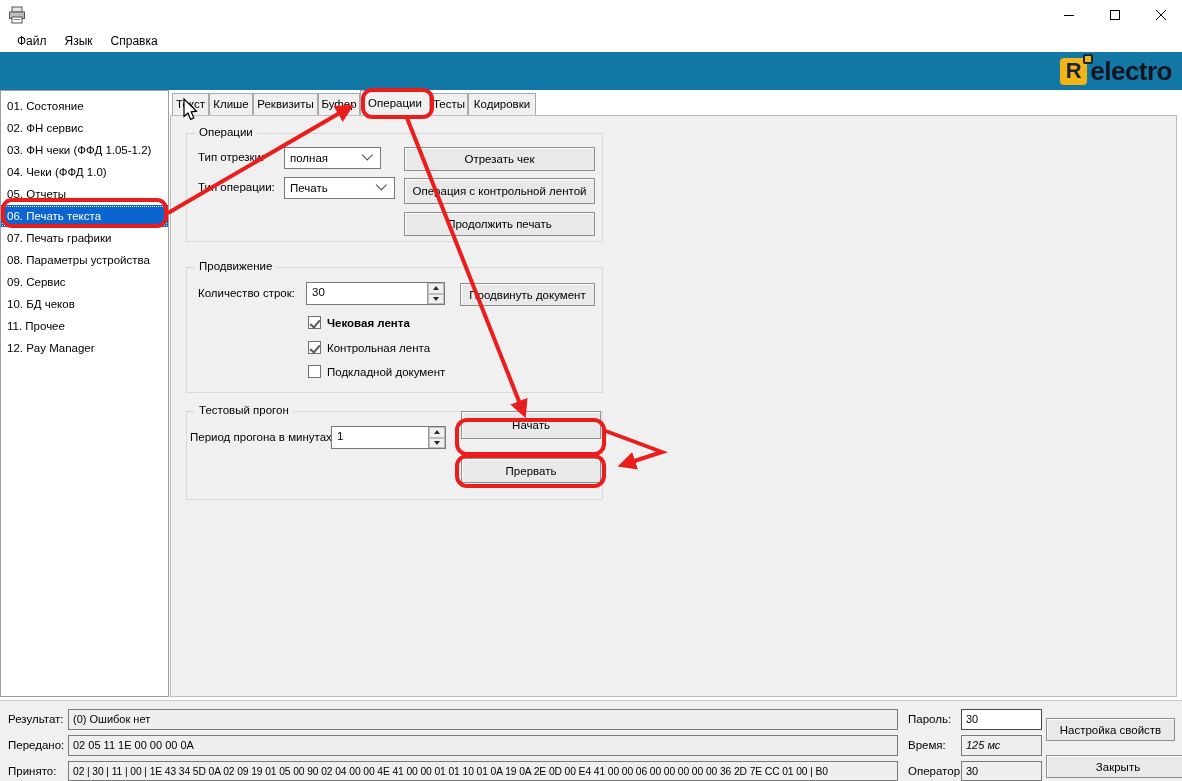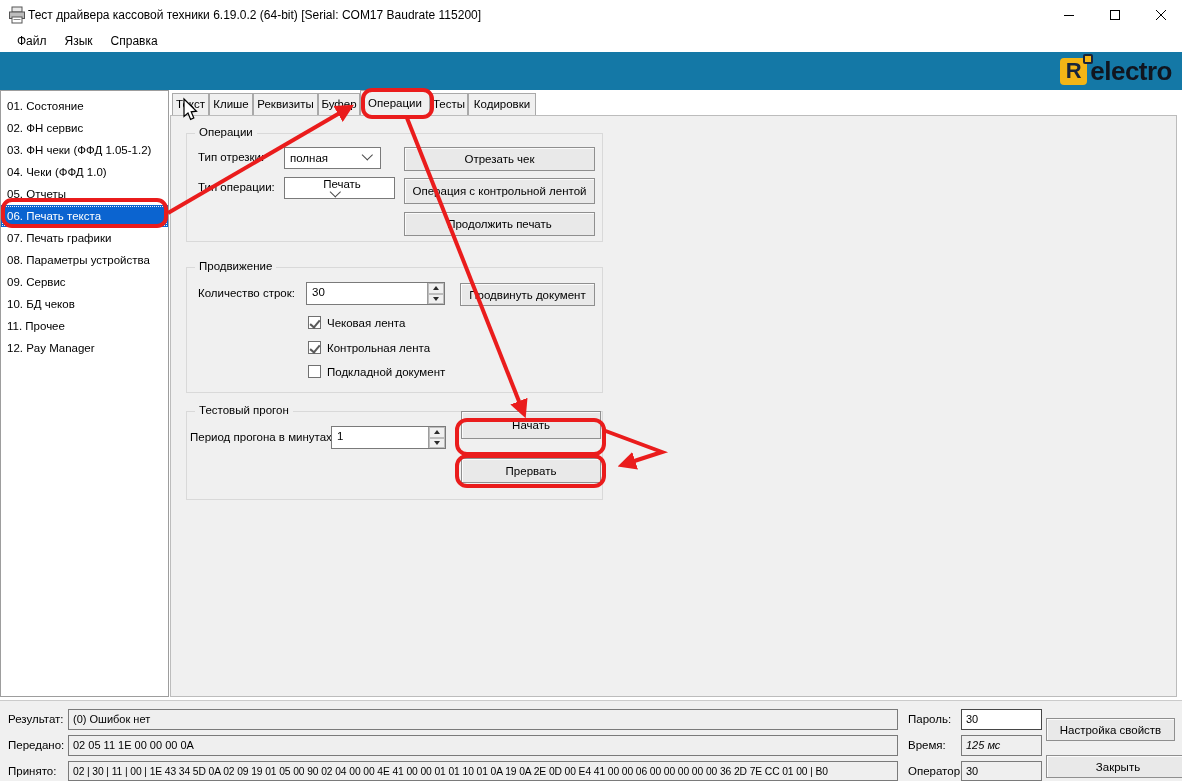--- a/index.html
+++ b/index.html
@@ -77,21 +77,20 @@
 
 <div class="abs titlebar">
   <span class="abs" style="left:8px; top:6px;">
     <svg width="18" height="18" viewBox="0 0 18 18">
       <rect x="4" y="1" width="10" height="5" fill="#e8e8e8" stroke="#555" stroke-width="1"></rect>
       <rect x="1.5" y="6" width="15" height="6.5" fill="#bdbdbd" stroke="#555" stroke-width="1"></rect>
       <rect x="4" y="11" width="10" height="6" fill="#fff" stroke="#555" stroke-width="1"></rect>
       <rect x="5.5" y="13" width="7" height="1" fill="#888"></rect>
     </svg>
   </span>
-  <span class="title-text" style="margin-left:28px;">Тест драйвера кассовой техники 6.19.0.2 (64-bit) [Serial: COM17 Baudrate 115200]</span>
   <span style="flex:1"></span>
   <span class="winbtn">
     <svg width="12" height="12" viewBox="0 0 12 12">
         <line x1="1" y1="6.5" x2="11" y2="6.5" stroke="#000" stroke-width="1"></line>
       </svg>
   </span>
   <span class="winbtn" style="margin-left:12px;">
     <svg width="12" height="12" viewBox="0 0 12 12">
         <rect x="1.5" y="1.5" width="9" height="9" fill="none" stroke="#000" stroke-width="1"></rect>
       </svg>
@@ -147,21 +146,21 @@
 
 <div class="abs group" style="left:186px; top:133px; width:417px; height:109px;">
   <span class="gtitle">Операции</span>
 </div>
 <span class="abs lbl" style="left:198px; top:151px;">Тип отрезки:</span>
 <div class="abs combo" style="left:284px; top:147px; width:97px; height:22px;">
   <span class="val">полная</span>
   <span class="chev"></span>
 </div>
 <span class="abs lbl" style="left:198px; top:181px;">Тип операции:</span>
-<div class="abs combo" style="left:284px; top:177px; width:111px; height:22px;flex-direction:column;">
+<div class="abs combo" style="left:284px; top:177px; width:111px; height:22px;">
   <span class="val">Печать</span>
   <span class="chev"></span>
 </div>
 <div class="abs btn" style="left:404px; top:147px; width:191px; height:24px;">Отрезать чек</div>
 <div class="abs btn" style="left:404px; top:178px; width:191px; height:26px;">Операция с контрольной лентой</div>
 <div class="abs btn" style="left:404px; top:212px; width:191px; height:24px;">Продолжить печать</div>
 
 <div class="abs group" style="left:186px; top:267px; width:417px; height:126px;">
   <span class="gtitle">Продвижение</span>
 </div>
@@ -172,21 +171,21 @@
       <div>
         <span class="tri-up"></span>
       </div>
       <div>
         <span class="tri-dn"></span>
       </div>
     </span>
 </div>
 <div class="abs btn" style="left:460px; top:283px; width:135px; height:23px;">Продвинуть документ</div>
 <div id="checkboxes">
-    <div class="chkrow" style="left: 308px; top: 316px;">
+    <div class="chkrow" style="left: 308px; top: 316px; font-weight: bold;">
       <span class="chk on"></span>
       <span class="chklbl">Чековая лента</span>
     </div>
     <div class="chkrow" style="left: 308px; top: 341px;">
       <span class="chk on"></span>
       <span class="chklbl">Контрольная лента</span>
     </div>
     <div class="chkrow" style="left: 308px; top: 365px;">
       <span class="chk"></span>
       <span class="chklbl">Подкладной документ</span>

